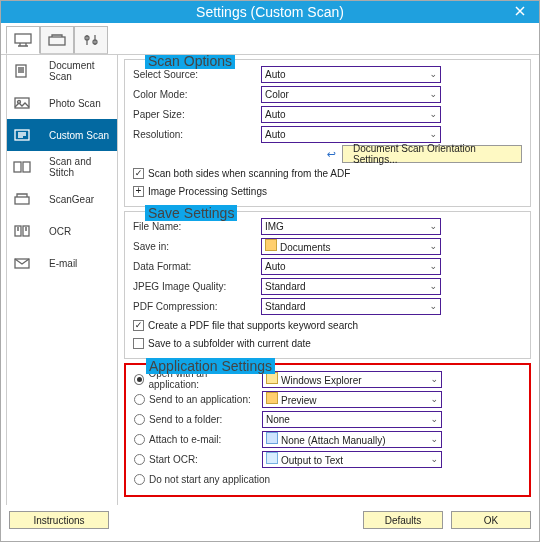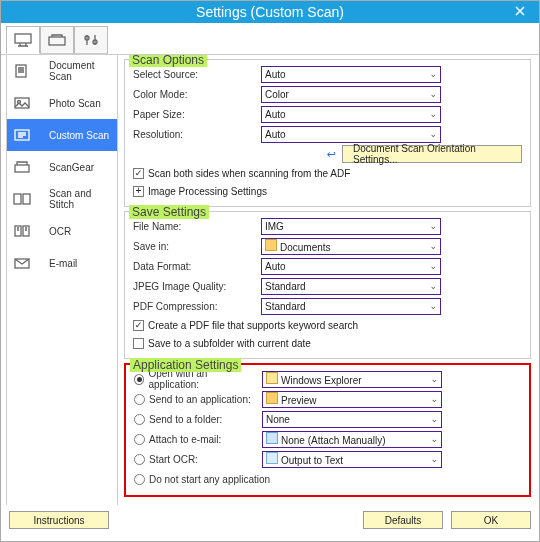--- a/index.html
+++ b/index.html
@@ -72,21 +72,21 @@
   }
   .sidebar-item {
     height: 32px;
     display:flex;
     align-items:center;
     padding:0 6px;
     gap:18px;
     color:#333;
   }
   .sidebar-item.active {
-    background:#3b82f6;
+    background:#0369a1;
     color:#fff;
   }
   .sidebar-icon {
     width:18px;
     height:14px;
     display:inline-block;
   }
   .content {
     flex:1;
     overflow:hidden;
@@ -94,24 +94,24 @@
   }
   fieldset {
     border:1px solid #ccc;
     margin:0 0 4px 0;
     padding: 4px 8px 6px 8px;
     position:relative;
   }
   fieldset > .legend {
     position:absolute;
     top:-7px;
-    left:4px;
-    background:#bef264;
+    left:20px;
+    background:#0ea5e9;
     padding:0 3px;
-    font-size:12px;
+    font-size:14px;
     color:#444;
   }
   .row {
     display:flex;
     align-items:center;
     height:20px;
     gap:8px;
   }
   .lbl {
     width:120px;
@@ -229,31 +229,31 @@
     </div>
     <div class="sidebar-item active">
       <span class="sidebar-icon"><svg width="18" height="14">
             <rect x="2" y="2" width="14" height="10" stroke="#fff" stroke-width="1.3" fill="none"></rect>
             <path d="M5 5h8M5 7h8M5 9h5" stroke="#fff" stroke-width="1.3"></path>
           </svg></span>
       <span>Custom Scan</span>
     </div>
     <div class="sidebar-item">
       <span class="sidebar-icon"><svg width="18" height="14">
+            <rect x="1" y="2" width="7" height="10" class="icon-line"></rect>
+            <rect x="10" y="2" width="7" height="10" class="icon-line"></rect>
+          </svg></span>
+      <span>Scan and Stitch</span>
+    </div>
+    <div class="sidebar-item">
+      <span class="sidebar-icon"><svg width="18" height="14">
             <rect x="2" y="5" width="14" height="7" class="icon-line"></rect>
             <path d="M4 5 v-3 h10 v3" class="icon-line"></path>
           </svg></span>
       <span>ScanGear</span>
-    </div>
-    <div class="sidebar-item">
-      <span class="sidebar-icon"><svg width="18" height="14">
-            <rect x="1" y="2" width="7" height="10" class="icon-line"></rect>
-            <rect x="10" y="2" width="7" height="10" class="icon-line"></rect>
-          </svg></span>
-      <span>Scan and Stitch</span>
     </div>
     <div class="sidebar-item">
       <span class="sidebar-icon"><svg width="18" height="14">
             <rect x="2" y="2" width="6" height="10" class="icon-line"></rect>
             <rect x="10" y="2" width="6" height="10" class="icon-line"></rect>
             <path d="M4 4h2M4 6h2M12 4h2M12 6h2" class="icon-line"></path>
           </svg></span>
       <span>OCR</span>
     </div>
     <div class="sidebar-item">

